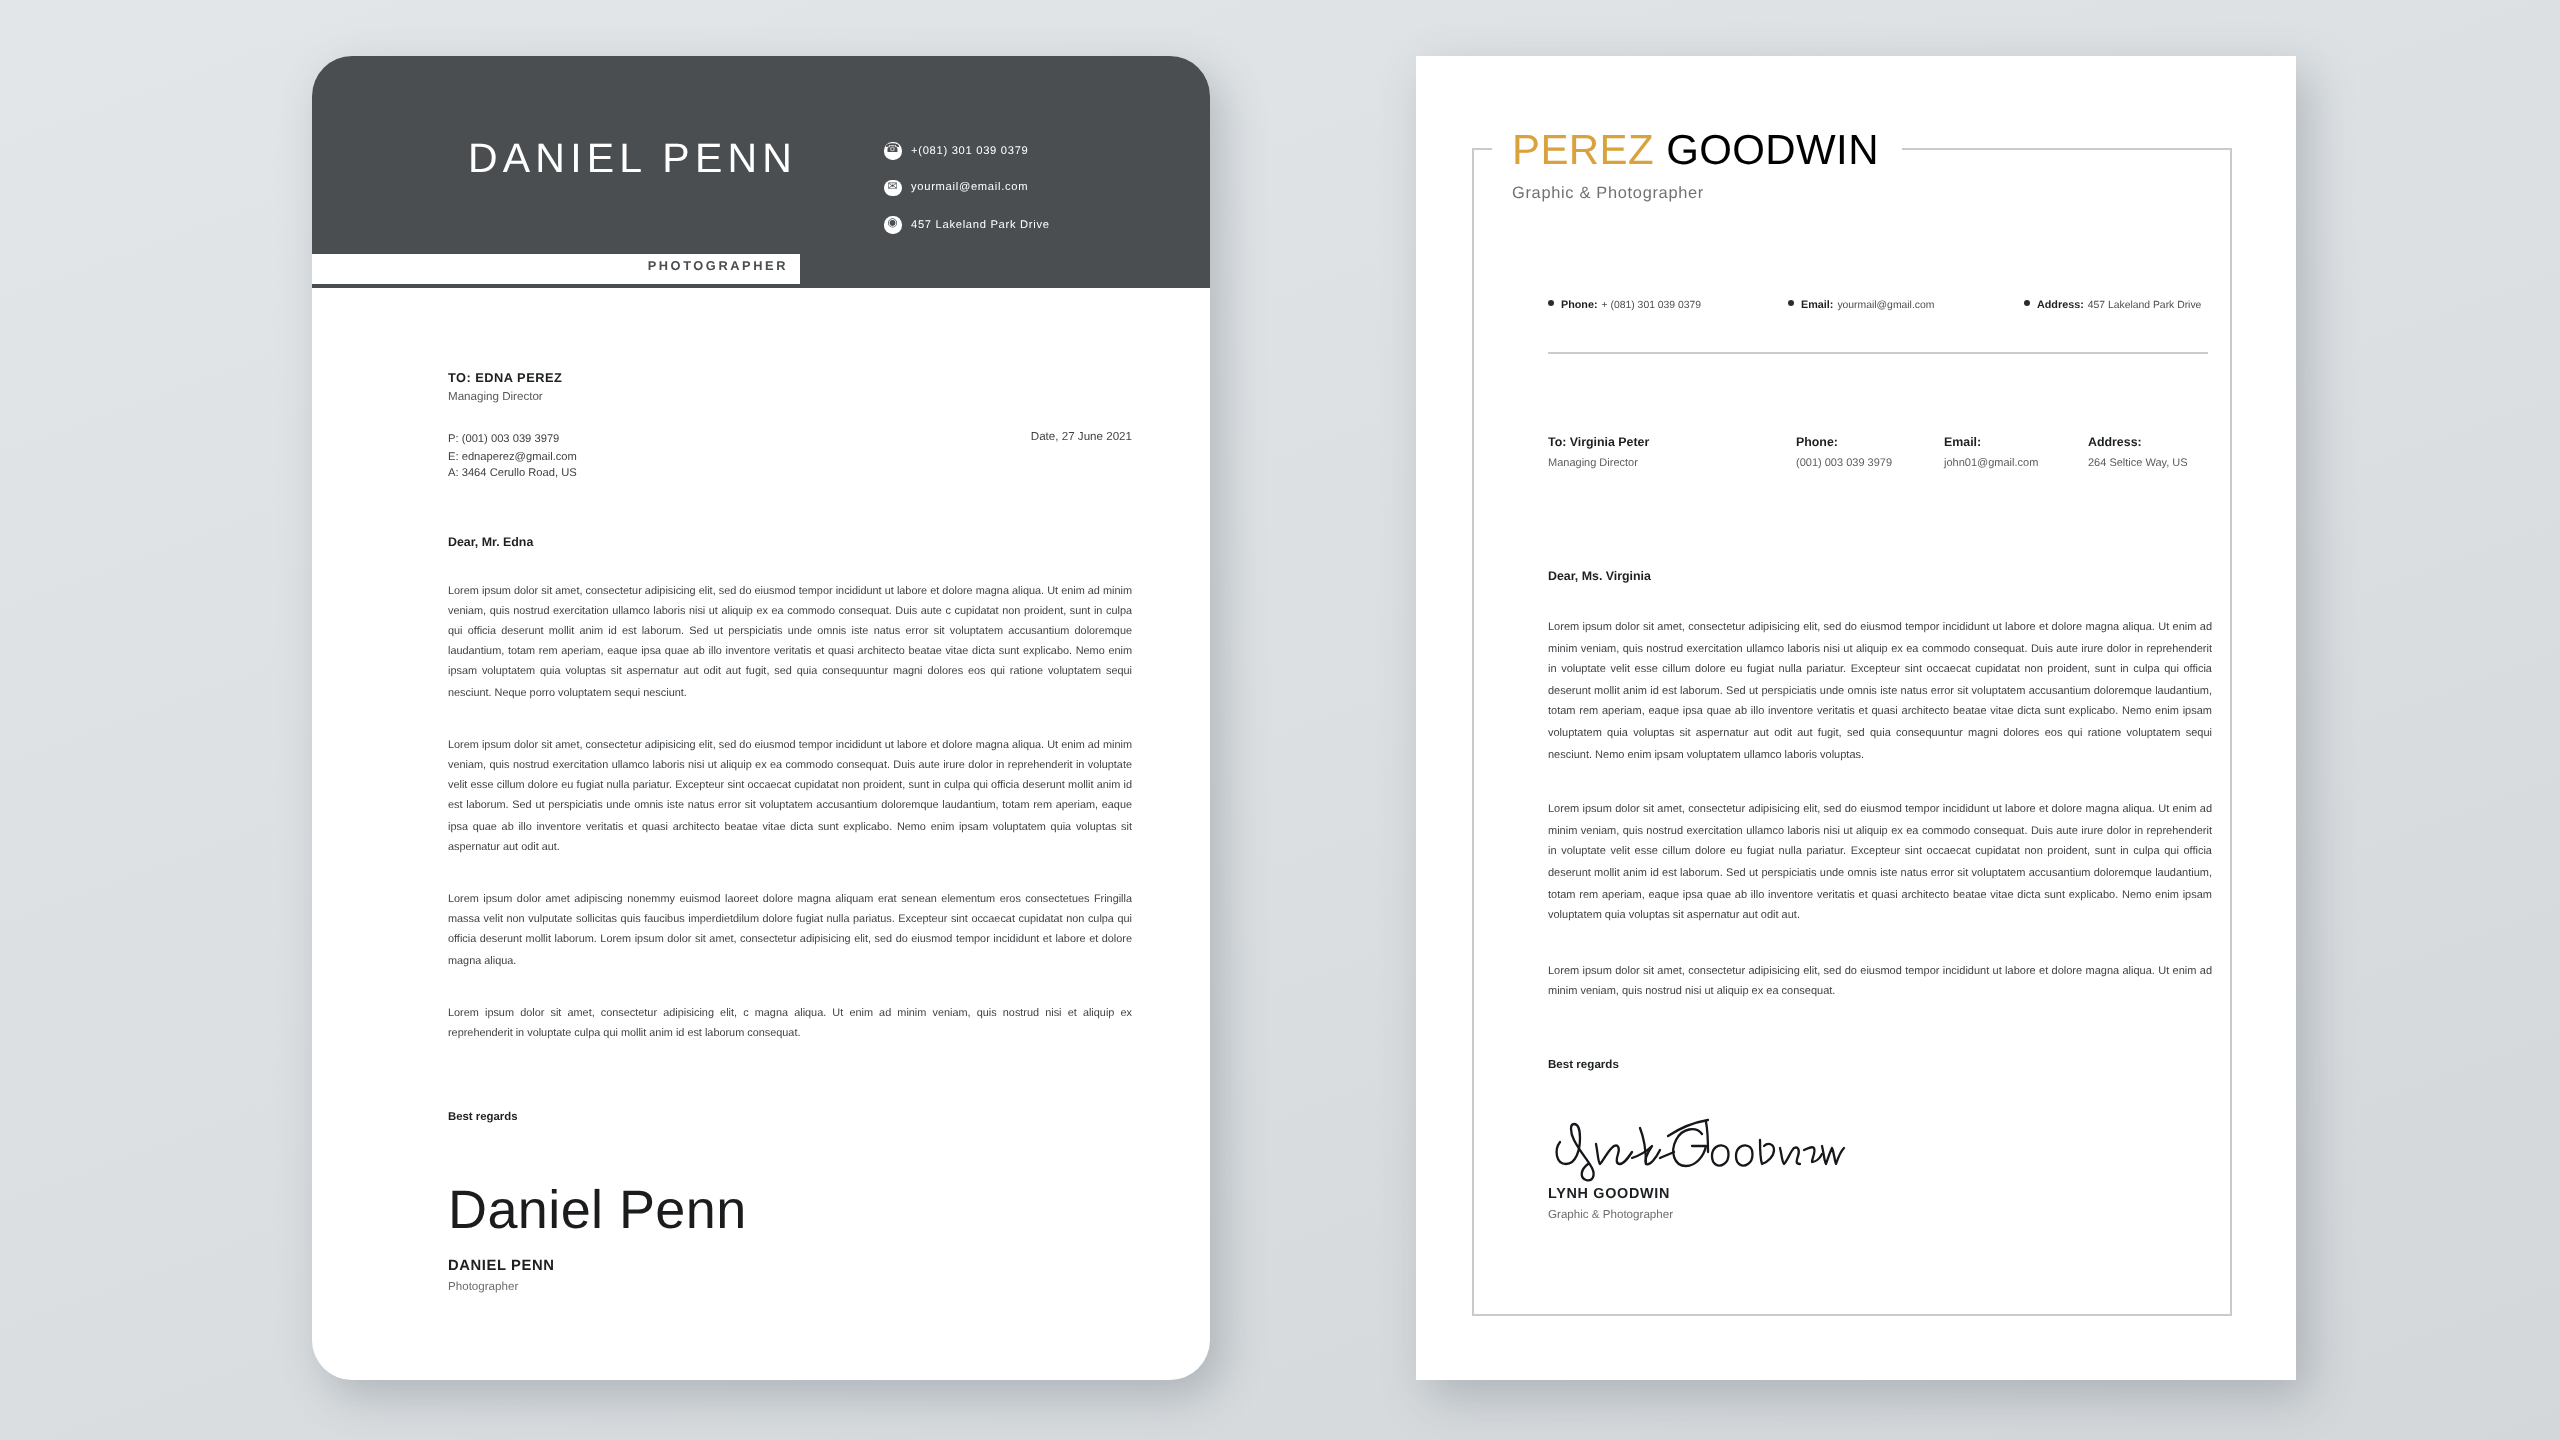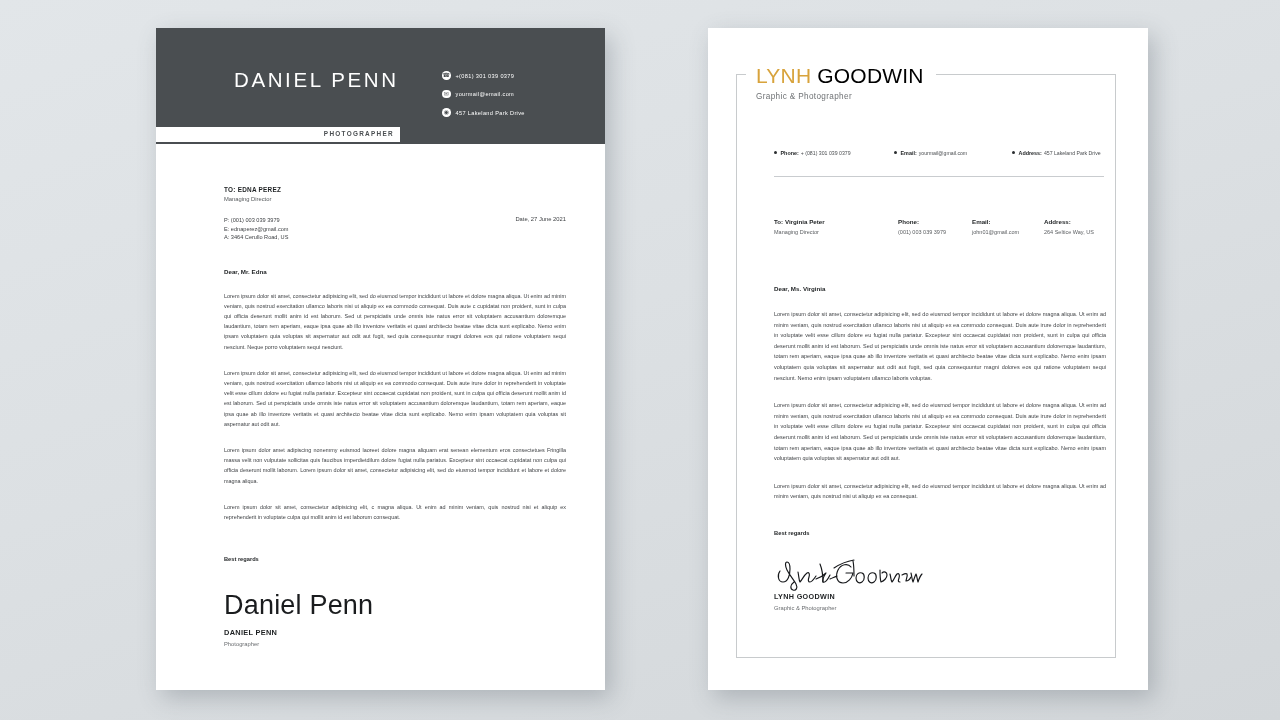--- a/index.html
+++ b/index.html
@@ -23,20 +23,21 @@
   
   .page-left {
     position: absolute;
     left: 156px;
     top: 28px;
     width: 449px;
     height: 662px;
     background: #ffffff;
     box-shadow: 6px 8px 22px rgba(80, 90, 100, 0.30);
     overflow: hidden;
+    border-radius: 20px;
   }
   .hero {
     position: absolute;
     left: 0; top: 0;
     width: 475px;
     height: 116px;
     background: #4a4e51;
   }
   .hero-name {
     position: absolute;
@@ -368,21 +369,21 @@
       <div class="sig-name">DANIEL PENN</div>
       <div class="sig-role">Photographer</div>
     </div>
   </div>
 
   <div class="page-right">
 
     <div class="frame"></div>
 
     <div class="r-head">
-      <div class="r-name"><span class="first">LYNH </span><span class="last">GOODWIN</span></div>
+      <div class="r-name"><span class="first">PEREZ </span><span class="last">GOODWIN</span></div>
       <div class="r-role">Graphic &amp; Photographer</div>
     </div>
 
     <div class="r-contacts">
       <div class="rc-item i0">
         <span class="rc-dot"></span>
         <span class="rc-lab">Phone:</span>
         <span class="rc-val">+ (081) 301 039 0379</span>
       </div>
       <div class="rc-item i1">

